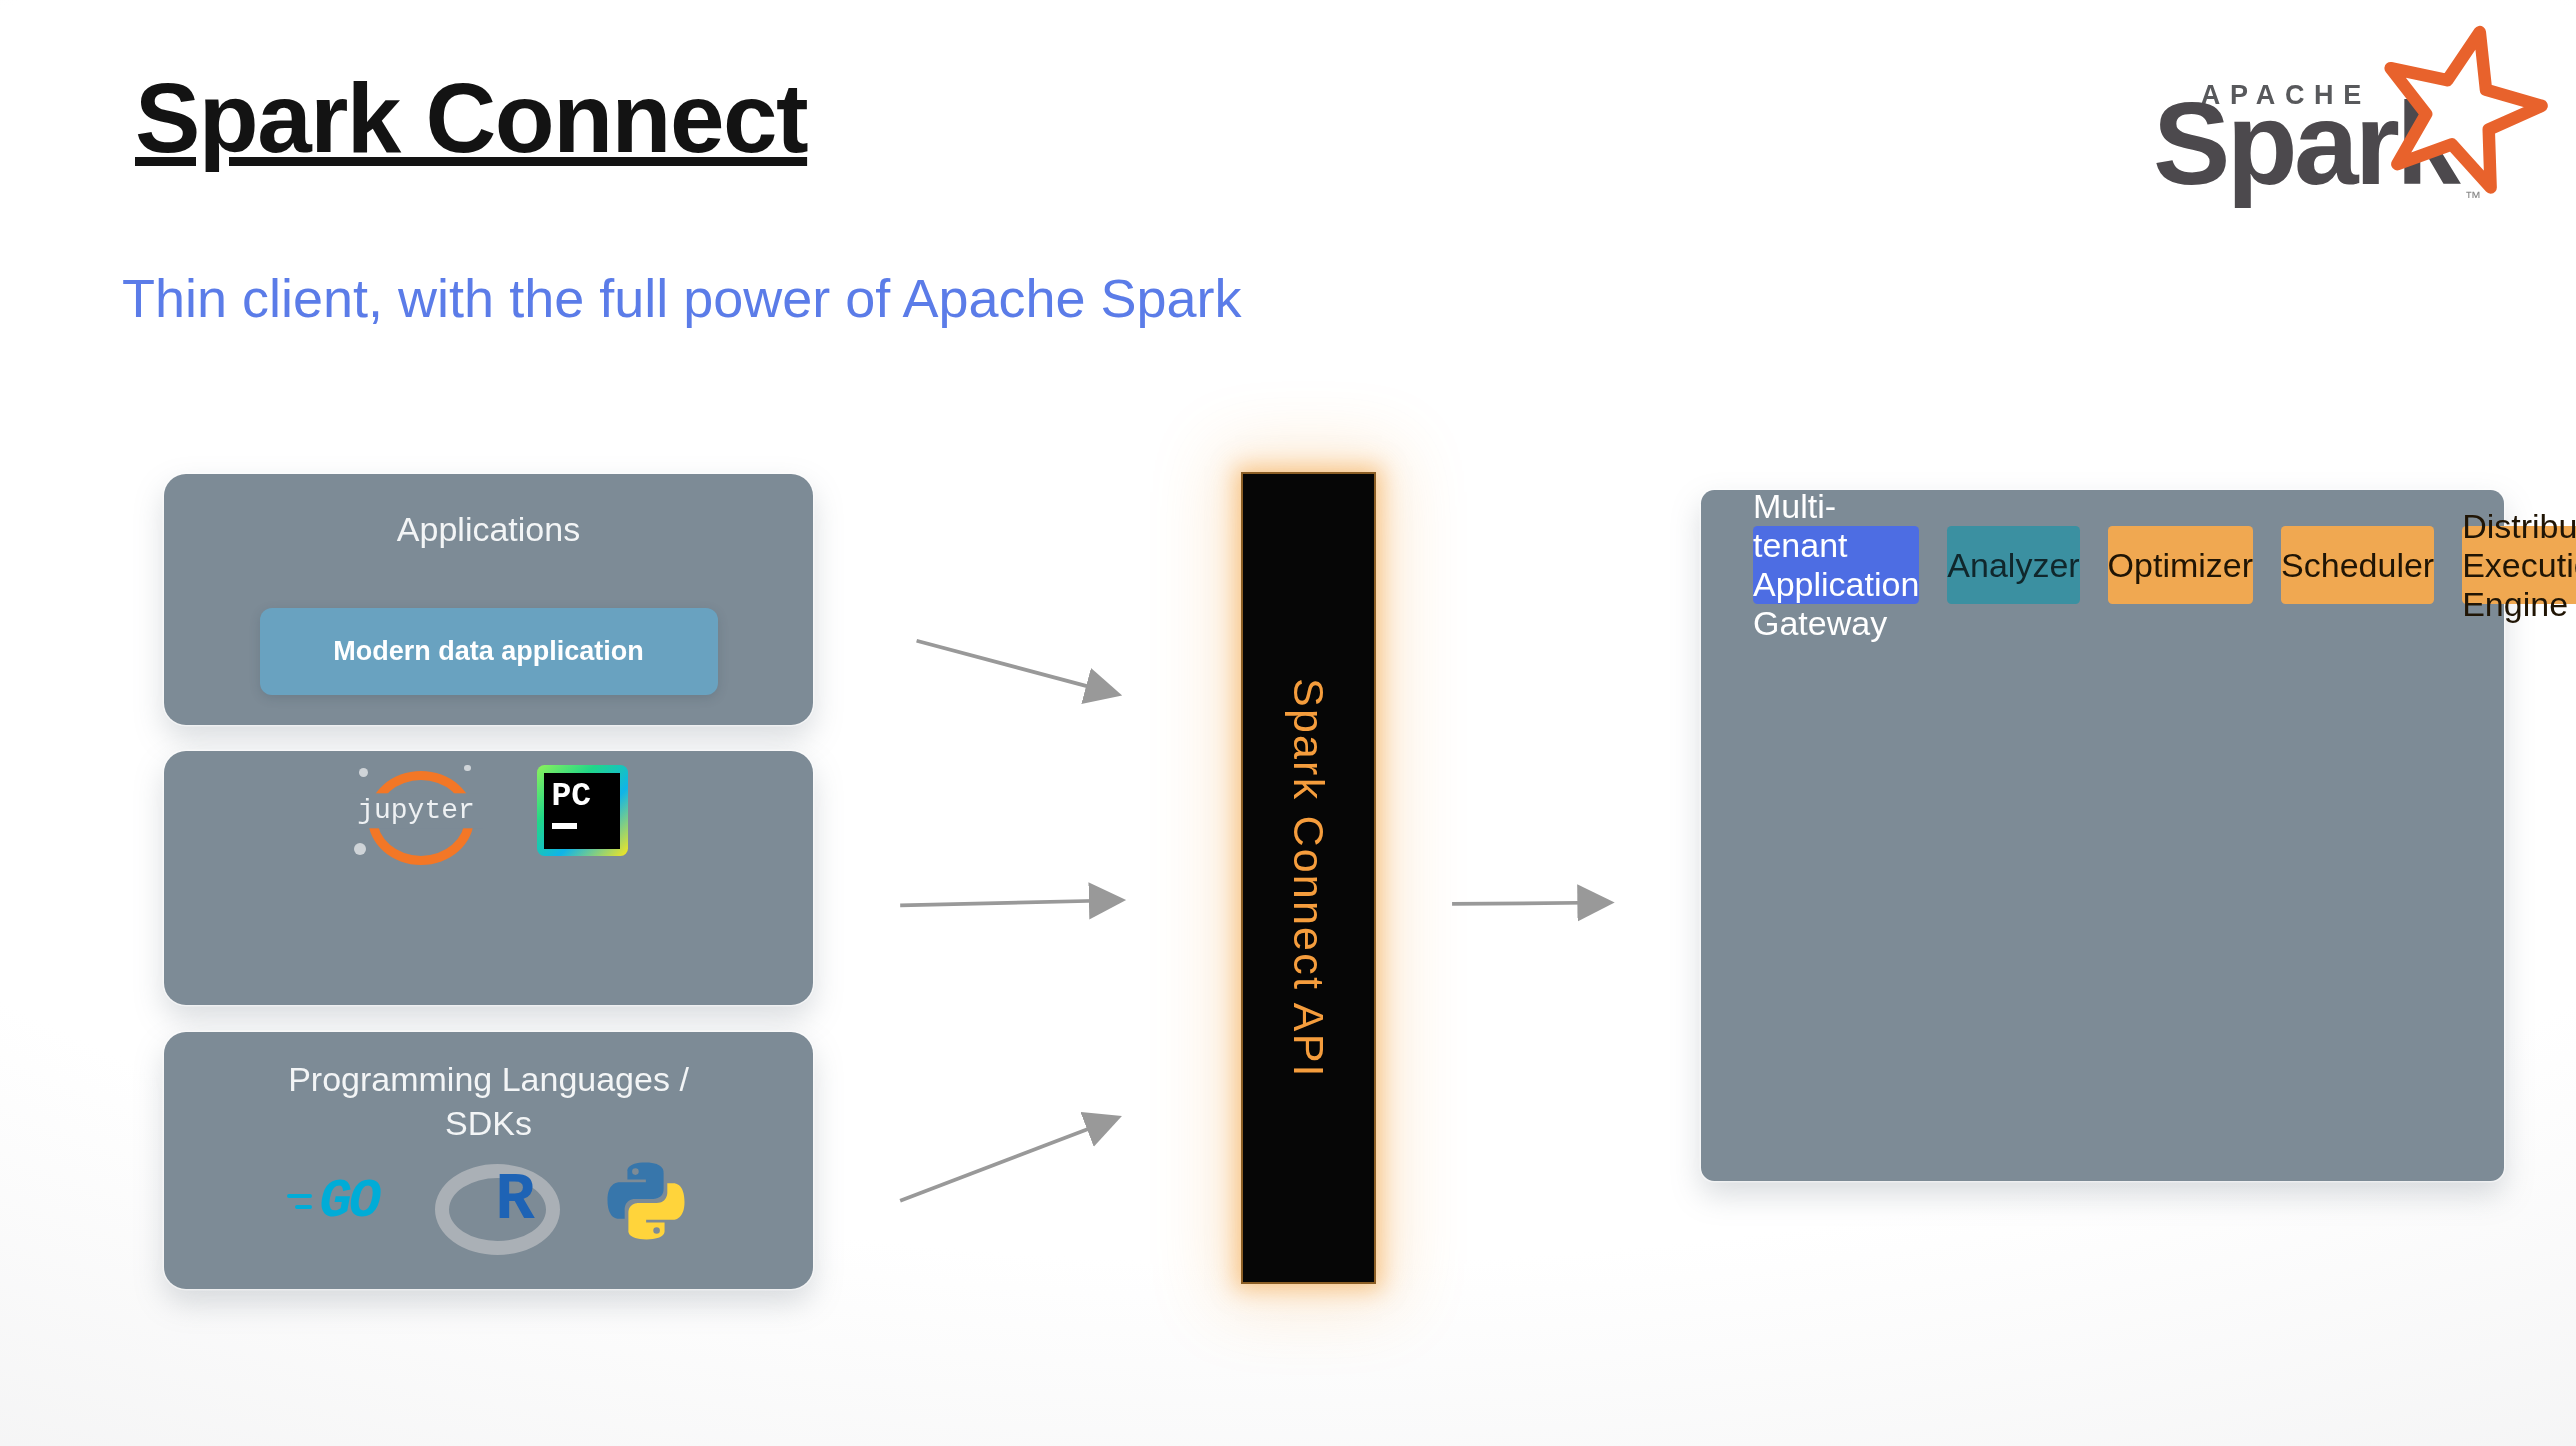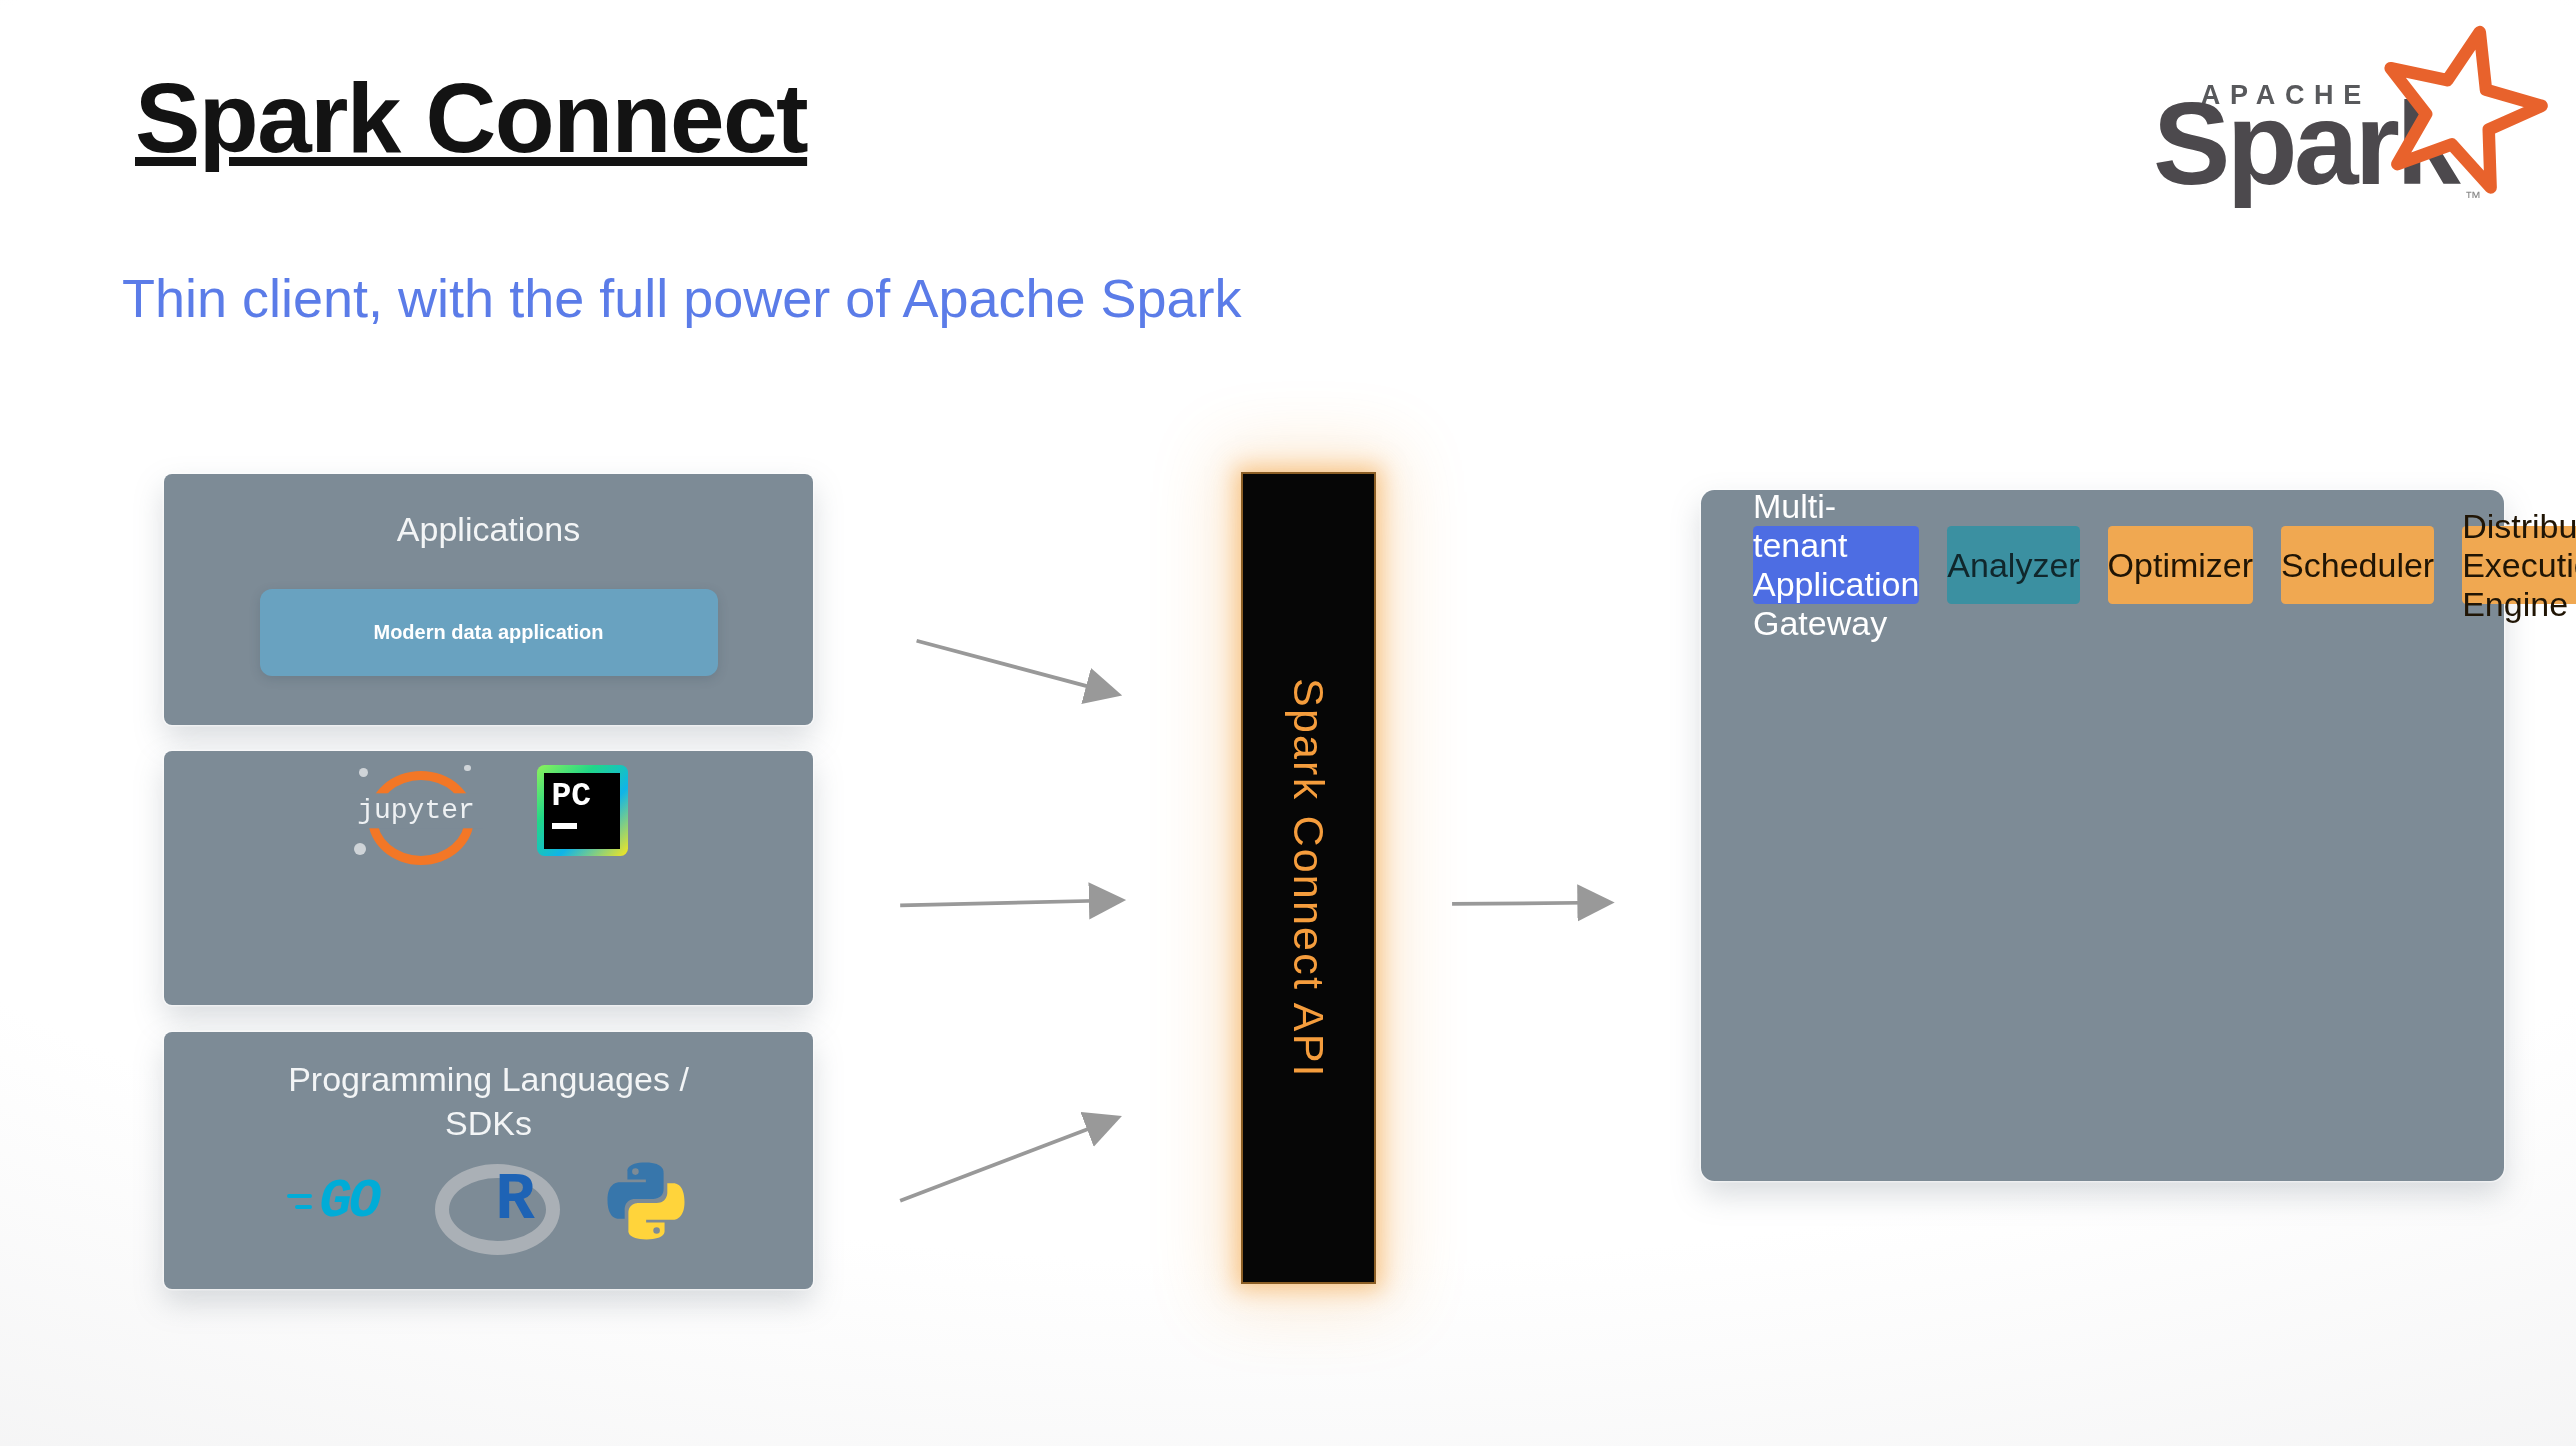--- a/index.html
+++ b/index.html
@@ -31,33 +31,33 @@
   .brand .sparkword{
     position:absolute;top:64px;right:82px;
     font-size:116px;line-height:1;font-weight:700;color:#4c494d;letter-spacing:-3.7px;
   }
   .brand .star{position:absolute;top:-3px;right:-10.4px;width:178px;height:178px;}
   .brand .tm{position:absolute;right:58px;bottom:46px;font-size:16.4px;color:#8a8a8a;}
   
   .panel{
     position:absolute;left:164px;width:649px;
     background:var(--panel-gray,#7d8b96);
-    border-radius:8px;color:#f3f5f6;text-align:center;
+    border-radius:22px;color:#f3f5f6;text-align:center;
     box-shadow:0 0 0 1.5px rgba(255,255,255,.45), 0 13.4px 30px rgba(120,130,140,.28);
   }
   .src1{top:474px;height:251px;}
   .src2{top:751px;height:254px;}
   .src3{top:1032px;height:257px;}
   .panel-title{margin-top:36px;font-size:34px;font-weight:500;}
   .src3 .panel-title{margin-top:25px;padding:0 112px;line-height:1.3;}
   .chip{
-    margin:40px auto 0;width:458px;height:87px;border-radius:12px;
+    margin:59px auto 0;width:458px;height:87px;border-radius:12px;
     background:var(--chip-blue,#69a2c0);
     display:flex;align-items:center;justify-content:center;
-    font-size:20px;font-weight:700;color:#ffffff;
+    font-size:27px;font-weight:700;color:#ffffff;
     box-shadow:0 3px 10.4px rgba(40,60,80,.18);
   }
   .icon-row{margin-top:12px;display:flex;justify-content:center;align-items:center;gap:54px;font-family:Liberation Mono, monospace;}
   
   .jupyter{position:relative;width:133px;height:95px;}
   .jring{position:absolute;left:18px;top:7.5px;width:88px;height:76px;
     border:9.7px solid #f37726;border-radius:50%;}
   .jtext{position:absolute;left:0;top:50%;transform:translateY(-50%);width:100%;
     font-size:28px;color:#eef1f3;background:var(--panel-gray,#7d8b96);padding:2.2px 0;}
   .jdot{position:absolute;border-radius:50%;background:#cfd4d8;}

